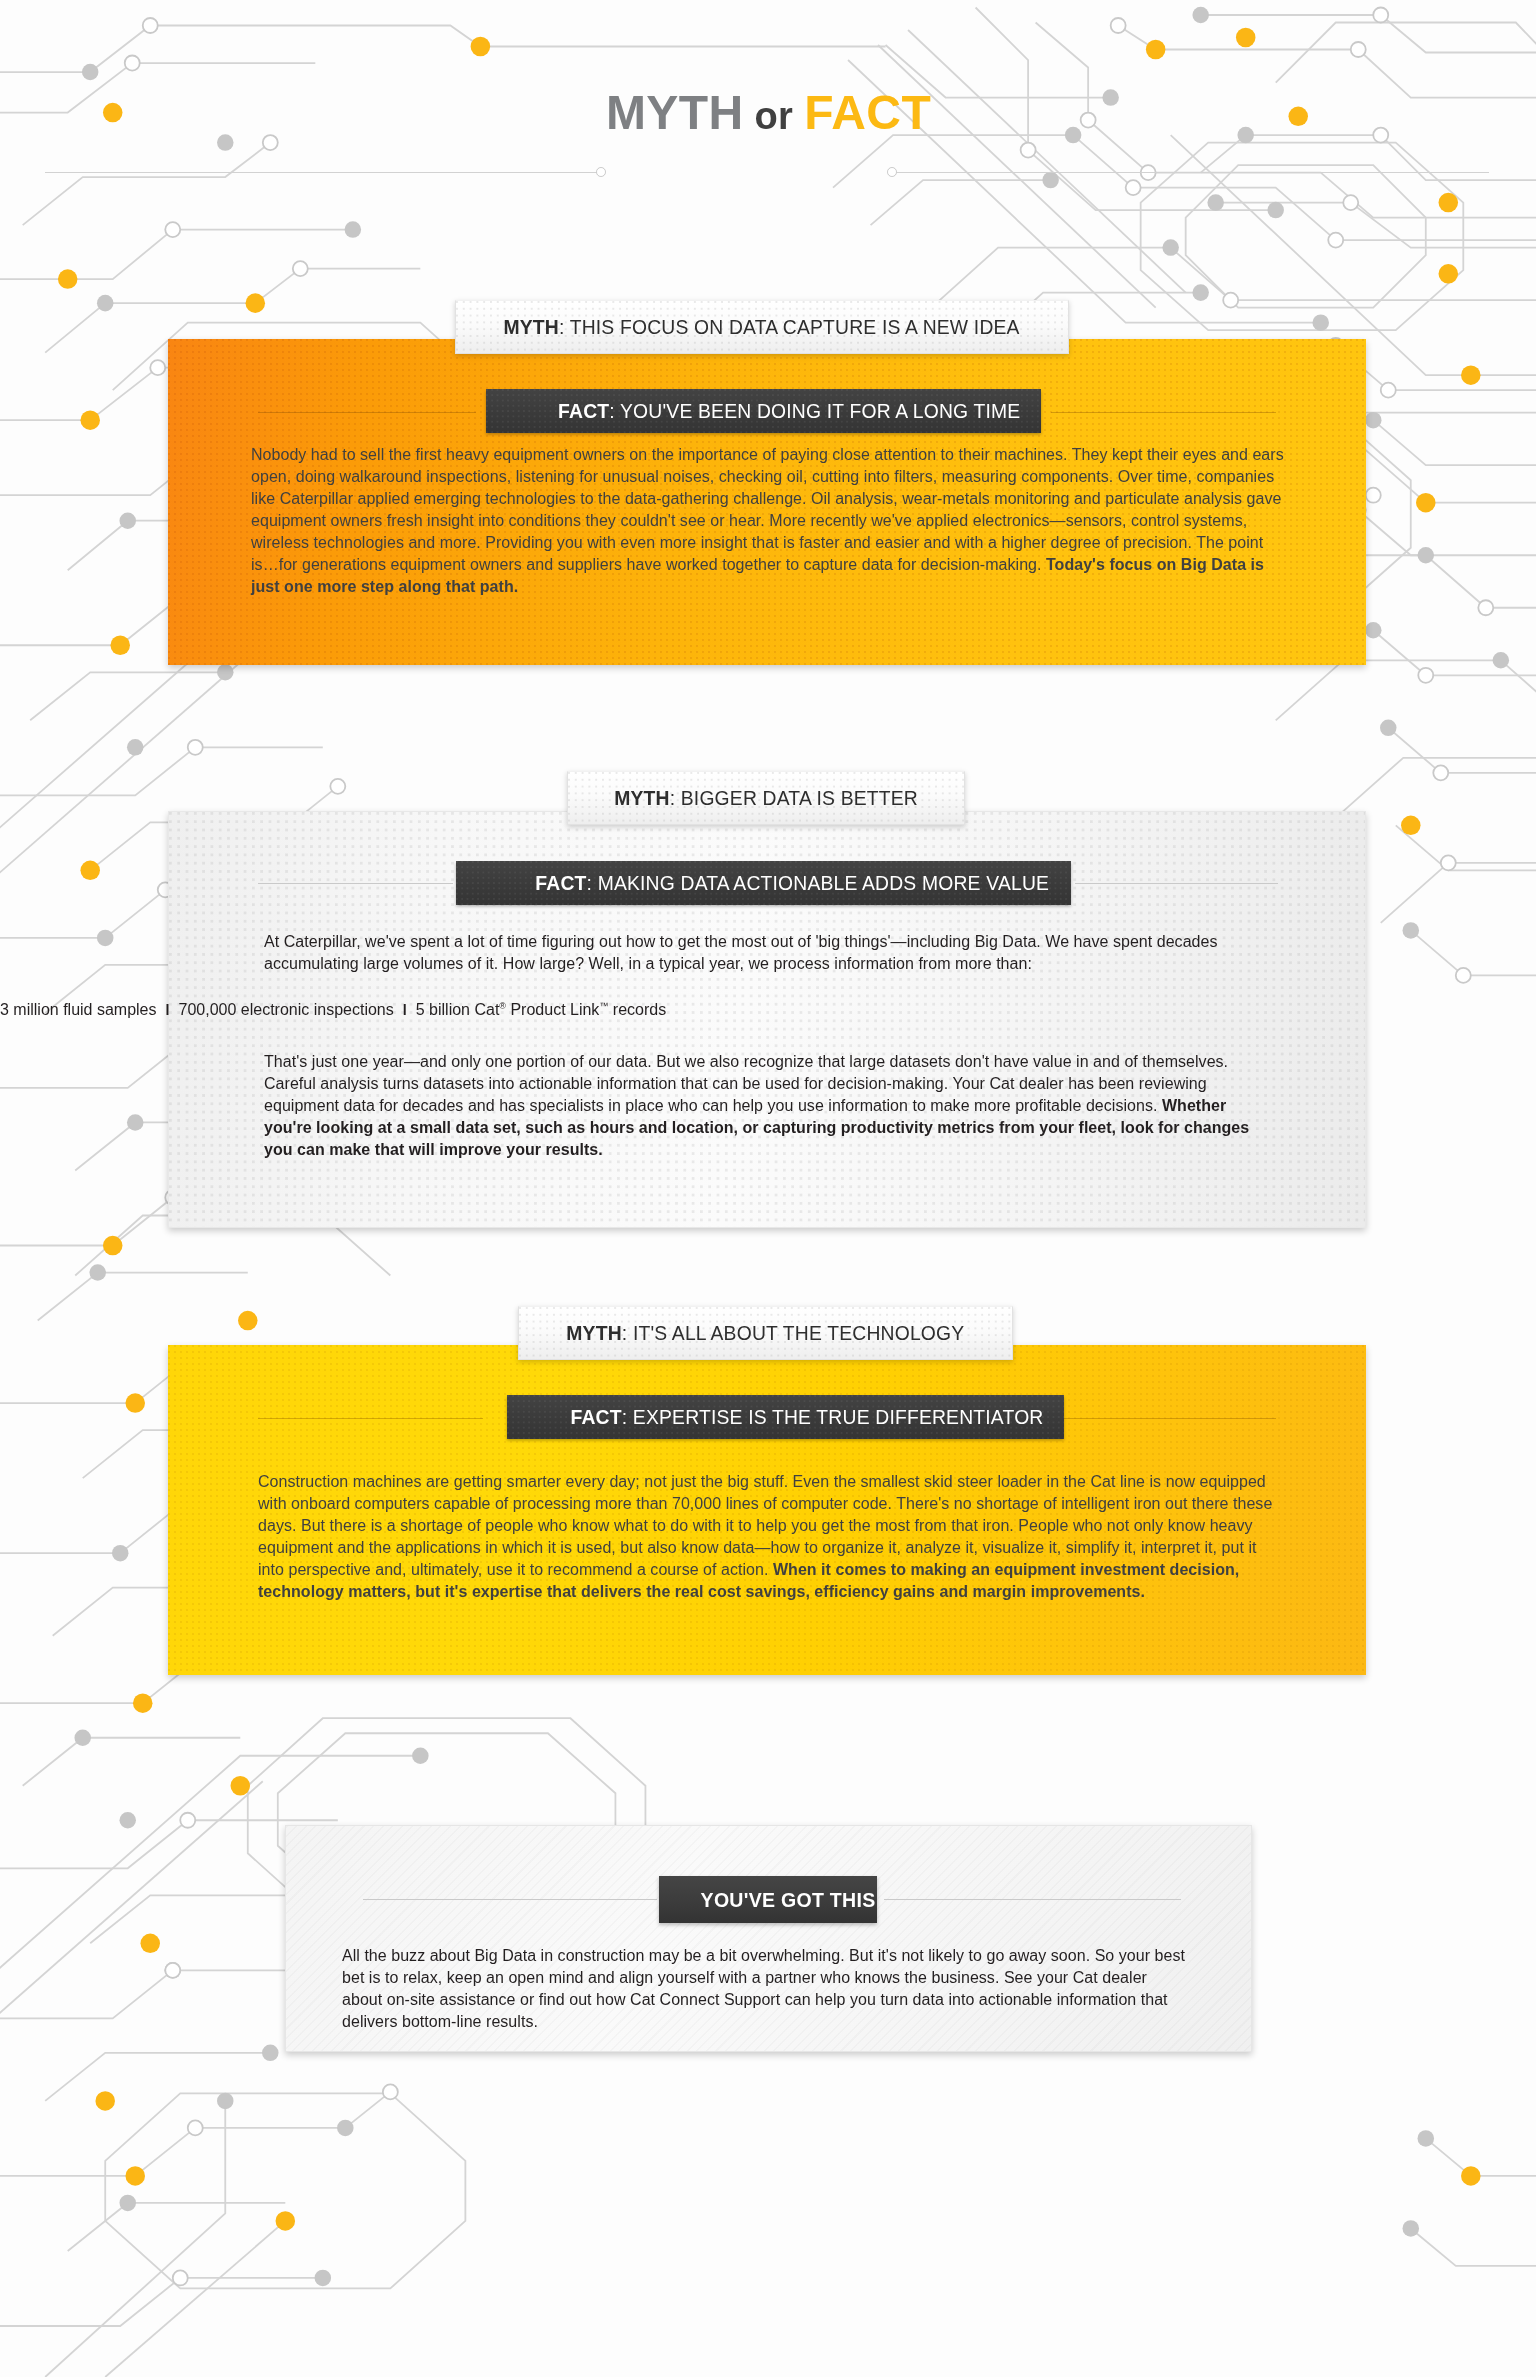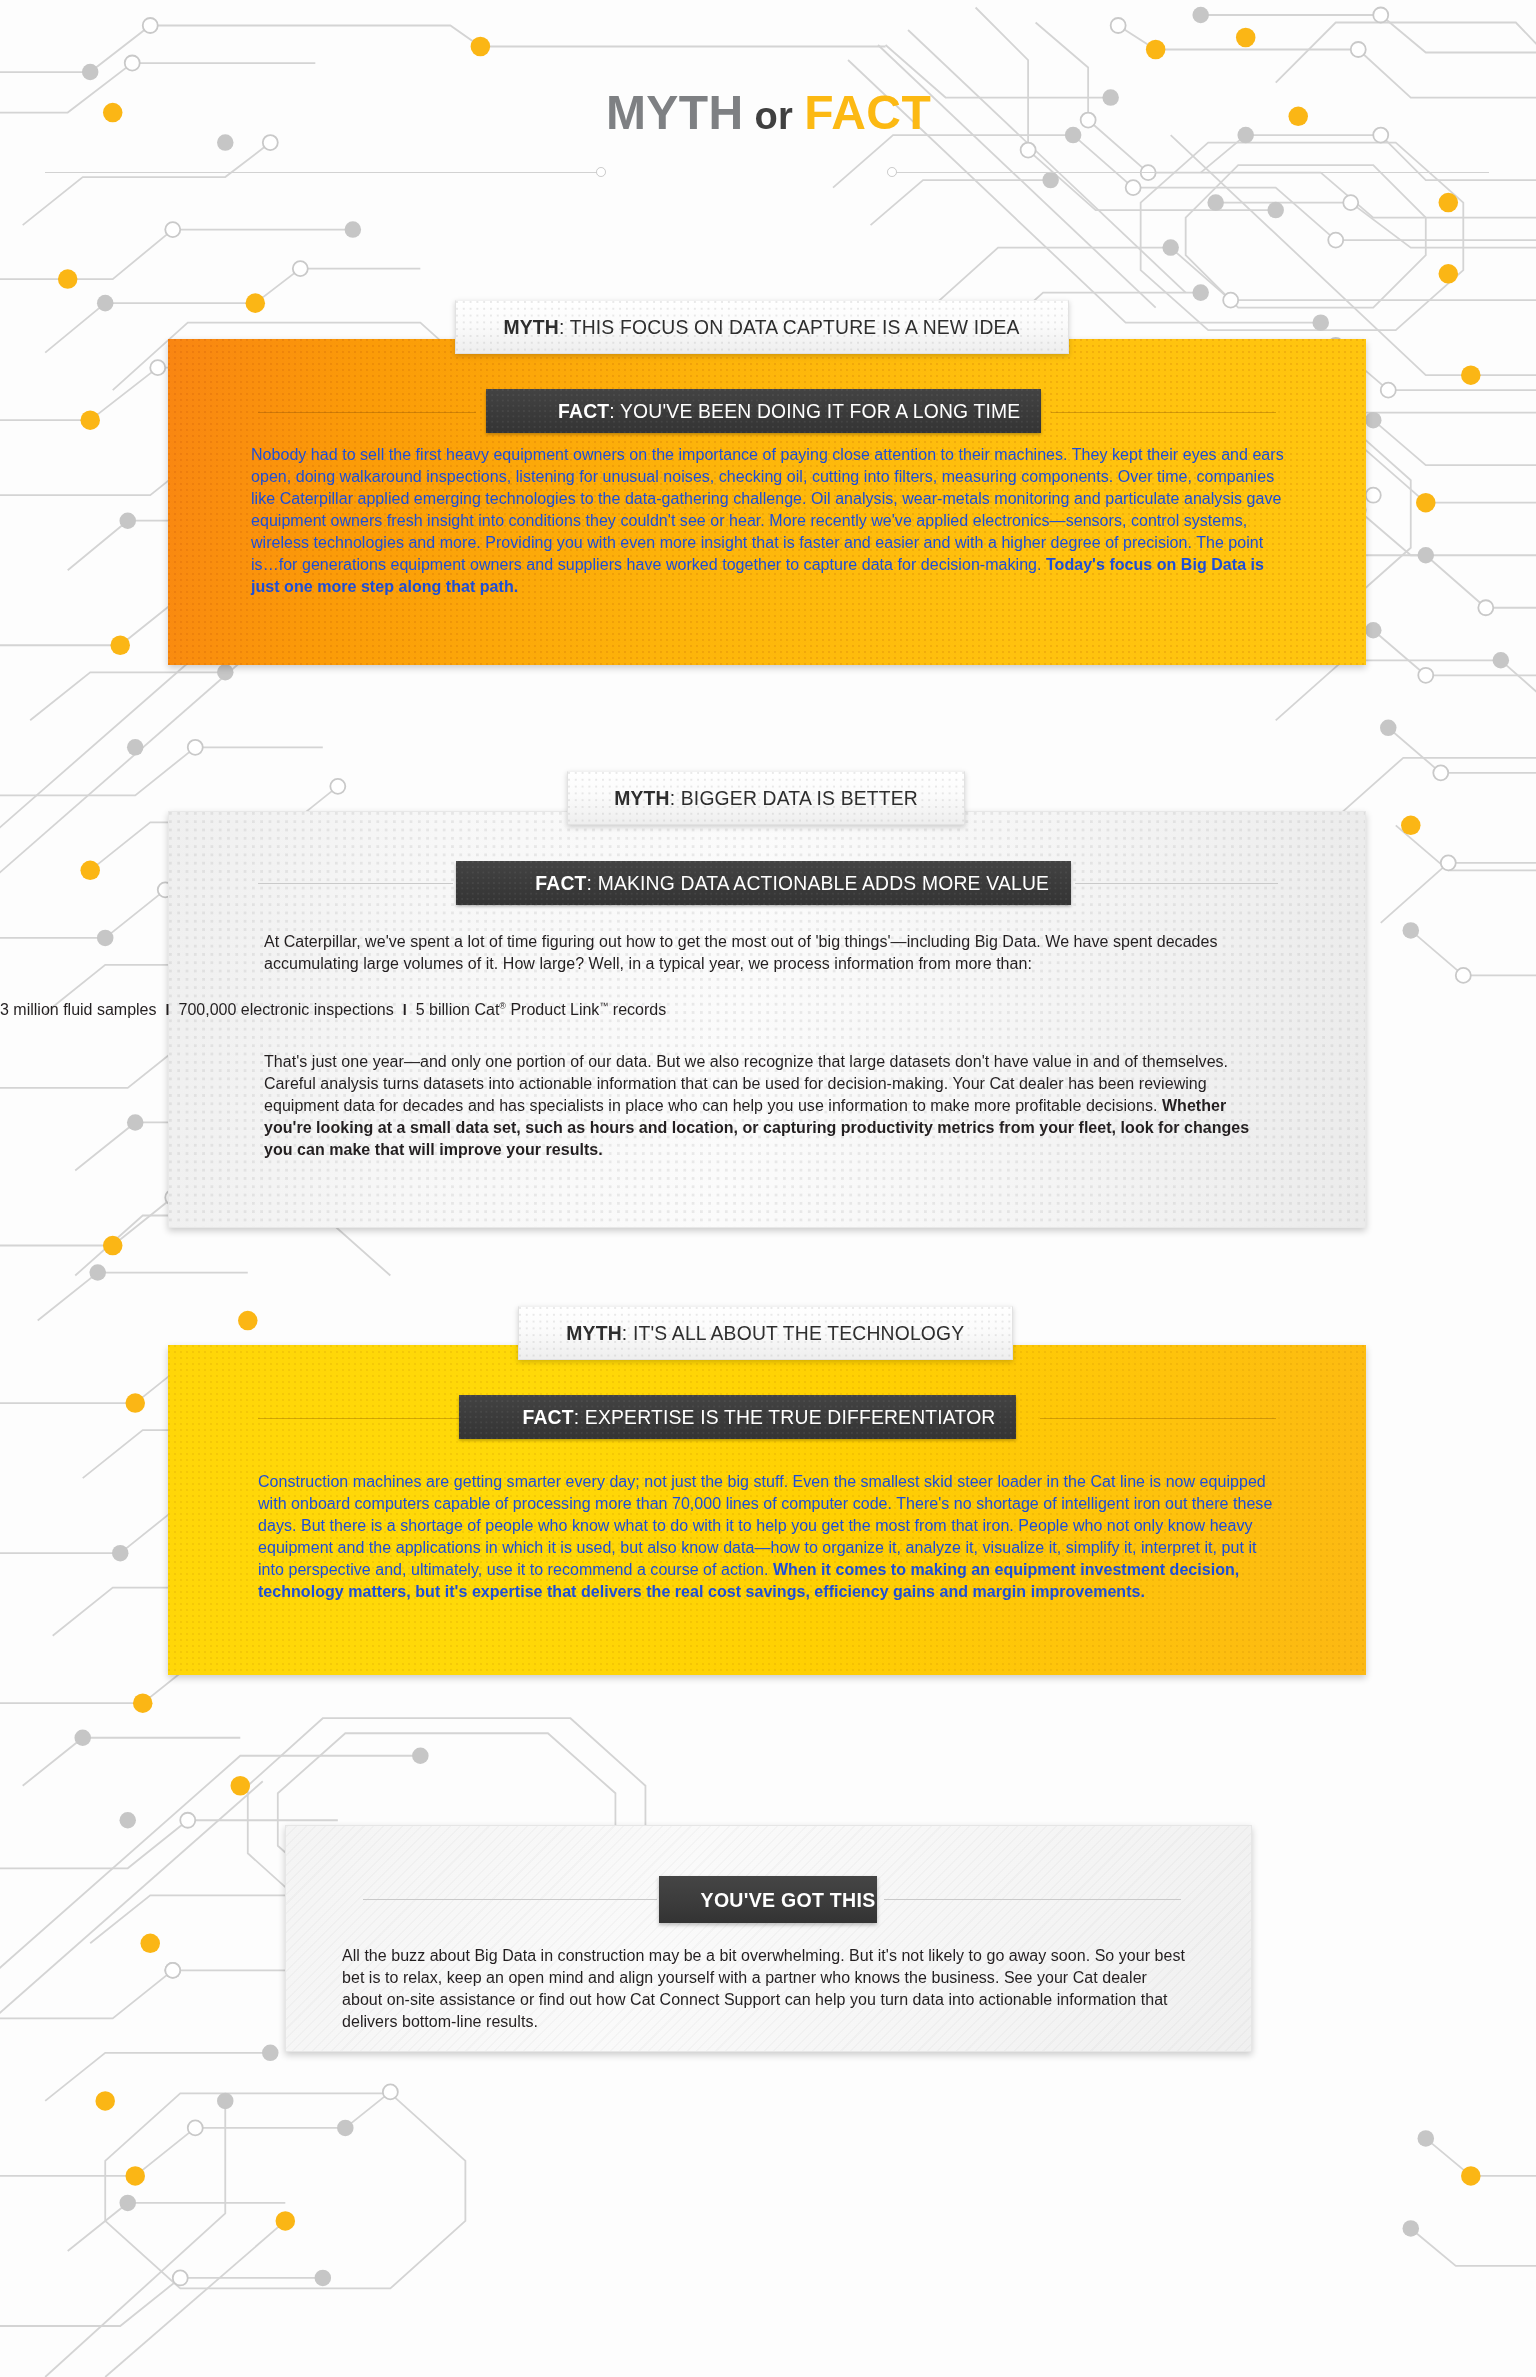--- a/index.html
+++ b/index.html
@@ -156,21 +156,21 @@
   }
   .fact-rule.dark { background: rgba(120,70,0,0.32); }
 
   .body-text {
     position: absolute;
     font-size: 16px;
     line-height: 22px;
     color: #231f20;
     letter-spacing: 0.04px;
   }
-  .body-text.on-color { color: #1d4ed8; }
+  .body-text.on-color { color: #404040; }
   .body-text b { font-weight: bold; }
 
   .stats-line {
     position: absolute;
     width: 100%;
     text-align: center;
     font-size: 16px;
     color: #231f20;
     white-space: nowrap;
   }
@@ -507,21 +507,21 @@
         <b>MYTH</b><span>: IT'S ALL ABOUT THE TECHNOLOGY</span>
       </div>
     </div>
 
     <div class="panel panel-yellow" style="left:168px; top:1345px; width:1198px; height:330px;">
     </div>
 
     <div class="fact-rule dark" style="left:258px; top:1418px; width:225px;"></div>
     <div class="fact-rule dark" style="left:1040px; top:1418px; width:236px;"></div>
 
-    <div class="fact-bar" style="left:459px; top:1395px; width:557px; height:44px;">
+    <div class="fact-bar" style="left:507px; top:1395px; width:557px; height:44px;">
       <div class="fact-text">
         <b>FACT</b><span>: EXPERTISE IS THE TRUE DIFFERENTIATOR</span>
       </div>
     </div>
 
     <div class="body-text on-color" style="left:258px; top:1471px; width:1021px;">
       <span>Construction machines are getting smarter every day; not just the big stuff. Even the smallest skid steer loader in the Cat line is now equipped with onboard computers capable of processing more than 70,000 lines of computer code. There's no shortage of intelligent iron out there these days. But there is a shortage of people who know what to do with it to help you get the most from that iron. People who not only know heavy equipment and the applications in which it is used, but also know data—how to organize it, analyze it, visualize it, simplify it, interpret it, put it into perspective and, ultimately, use it to recommend a course of action. </span><b>When it comes to making an equipment investment decision, technology matters, but it's expertise that delivers the real cost savings, efficiency gains and margin improvements.</b>
     </div>
   </div>
 

